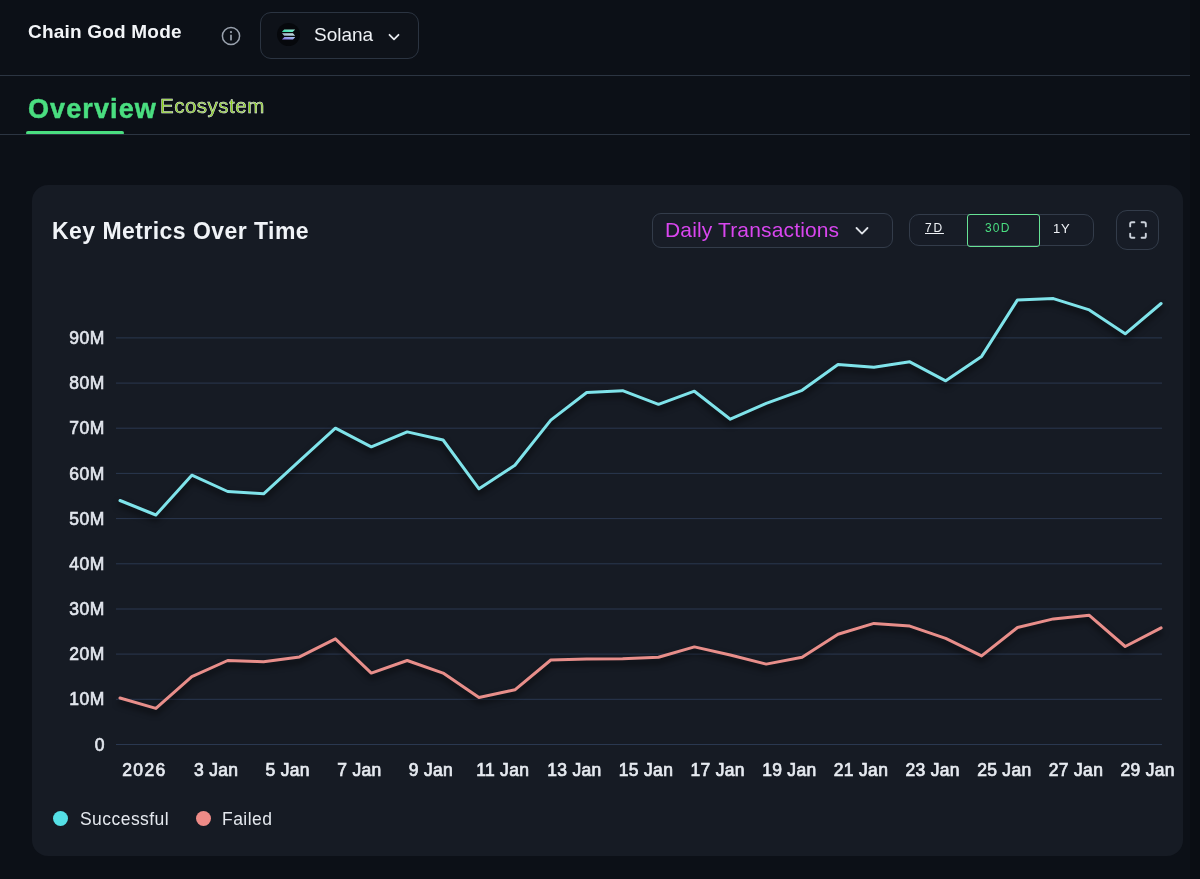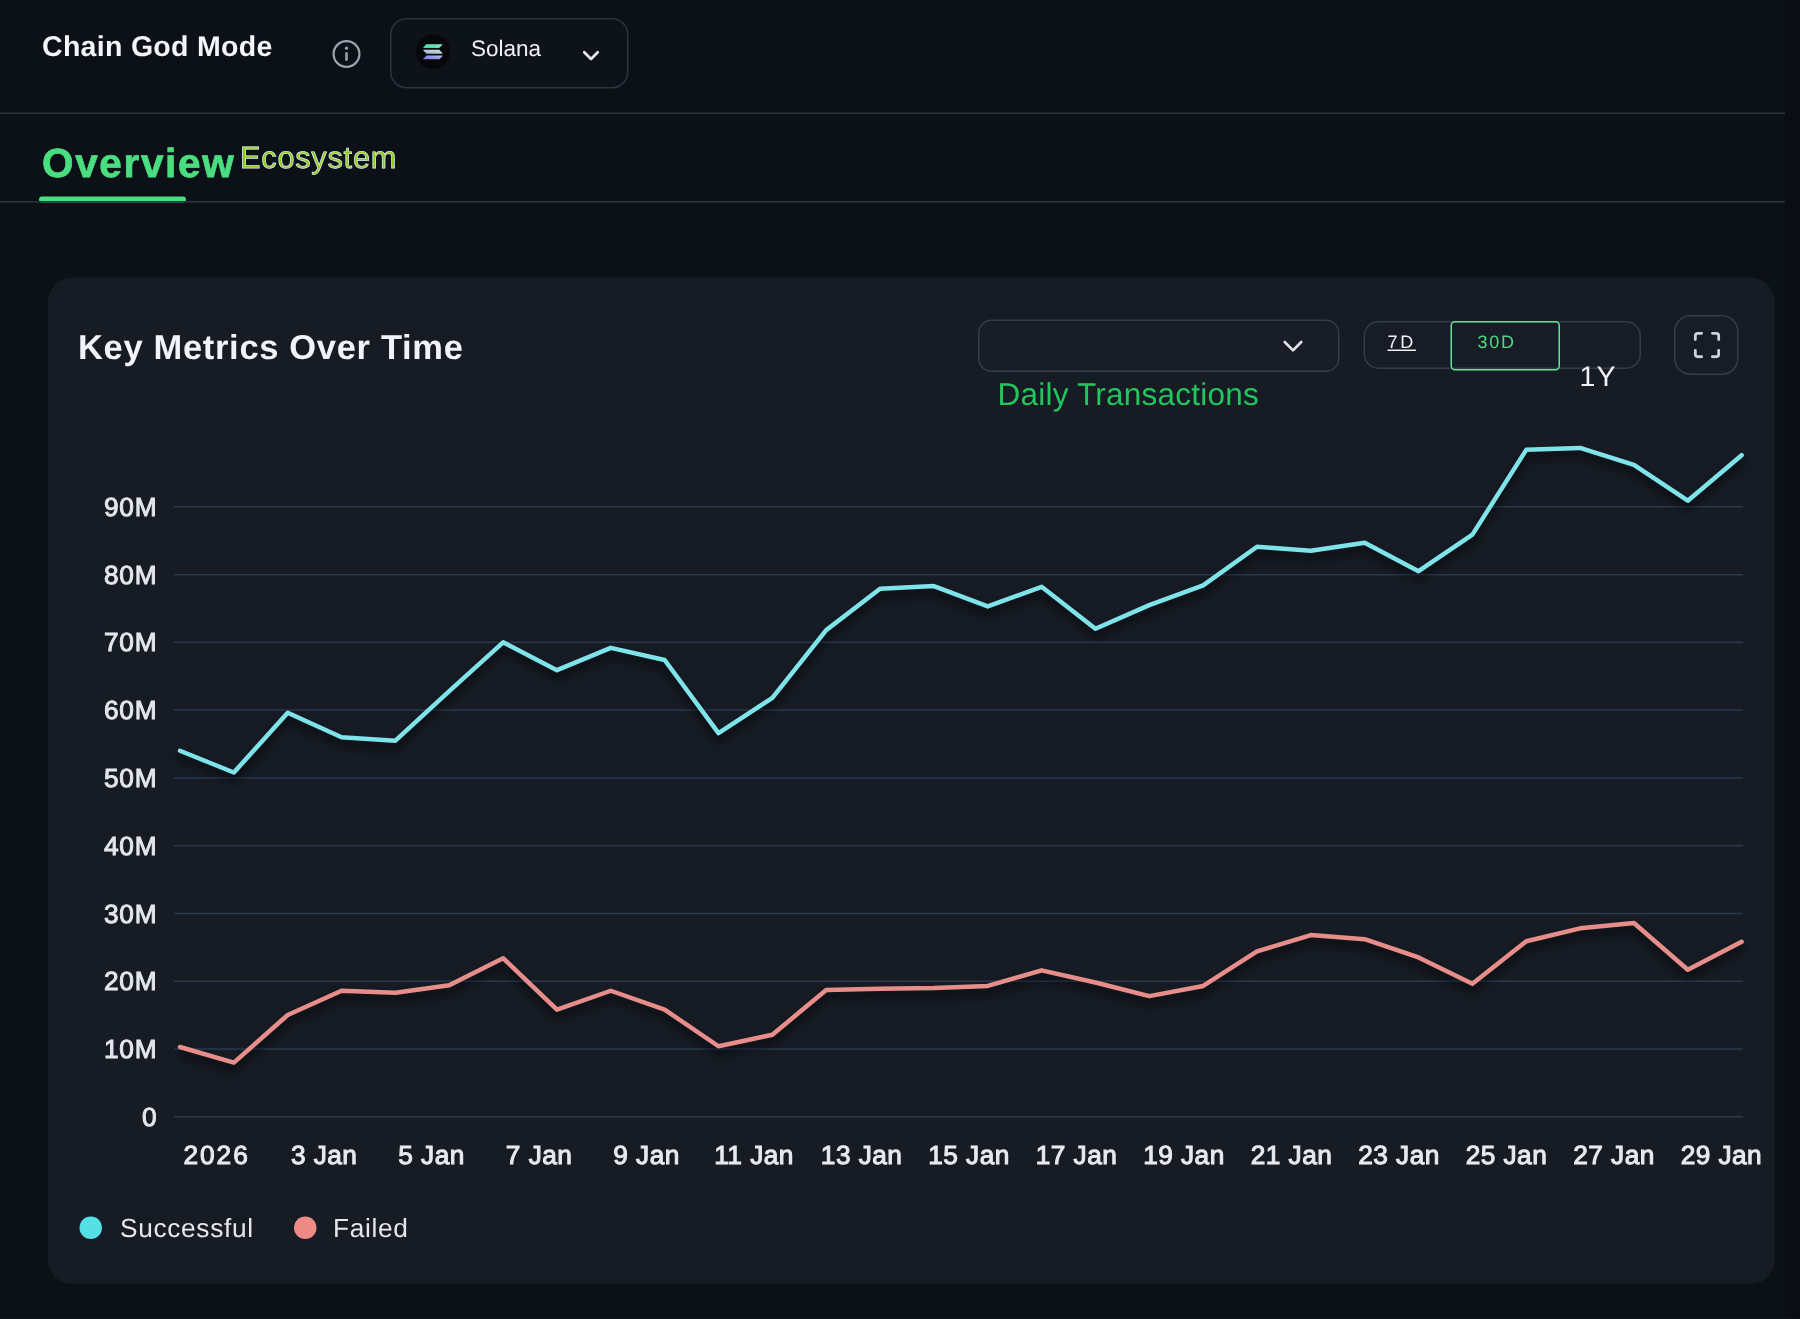--- a/index.html
+++ b/index.html
@@ -39,47 +39,47 @@
         <stop offset="1" stop-color="#a9c8ec"></stop>
     </linearGradient>
   </defs>
   <circle cx="11.5" cy="11.5" r="11.5" fill="#06080c"></circle>
   <g transform="translate(5.1,6.45) scale(0.0325)">
     <path fill="url(#sg1)" d="M64.6 3.8C67.1 1.4 70.4 0 73.8 0h317.4c5.8 0 8.7 7 4.6 11.1l-62.7 62.7c-2.4 2.4-5.7 3.8-9.2 3.8H6.5c-5.8 0-8.7-7-4.6-11.1L64.6 3.8z"></path>
     <path fill="url(#sg2)" d="M333.1 120.1c-2.4-2.4-5.7-3.8-9.2-3.8H6.5c-5.8 0-8.7 7-4.6 11.1l62.7 62.7c2.4 2.4 5.7 3.8 9.2 3.8h317.4c5.8 0 8.7-7 4.6-11.1l-62.7-62.7z"></path>
     <path fill="url(#sg3)" d="M64.6 237.9c2.4-2.4 5.7-3.8 9.2-3.8h317.4c5.8 0 8.7 7 4.6 11.1l-62.7 62.7c-2.4 2.4-5.7 3.8-9.2 3.8H6.5c-5.8 0-8.7-7-4.6-11.1l62.7-62.7z"></path>
   </g>
 </svg>
-<div class="abs" style="left:314px;top:24px;font-size:15px;font-weight:400;color:#eef1f5;">Solana</div>
+<div class="abs" style="left:314px;top:24px;font-size:19px;font-weight:400;color:#eef1f5;">Solana</div>
 <svg class="abs" style="left:386px;top:29px;" width="16" height="16" viewBox="0 0 16 16">
   <path d="M3.5 5.8 L8 10.3 L12.5 5.8" fill="none" stroke="#e7eaef" stroke-width="1.8" stroke-linecap="round" stroke-linejoin="round"></path>
 </svg>
 
 <div class="abs" style="left:0;top:75px;width:1190px;height:1px;background:#2c3542;"></div>
 
 <div class="abs" style="left:28px;top:94px;font-size:27px;font-weight:700;color:#4ade80;letter-spacing:1.1px;-webkit-text-stroke:.5px #4ade80;">Overview</div>
 <div class="abs" style="left:160px;top:94px;font-size:20.5px;font-weight:400;color:#84cc16;letter-spacing:.5px;-webkit-text-stroke:.5px #e9ecf1;">Ecosystem</div>
 <div class="abs" style="left:26px;top:131px;width:98px;height:4px;border-radius:2px;background:#4ade80;"></div>
 <div class="abs" style="left:0;top:134px;width:1190px;height:1px;background:#2c3542;"></div>
 
 <div class="abs" style="left:32px;top:185px;width:1151px;height:671px;background:#161b24;border-radius:16px;">
 
   <div class="abs" style="left:20px;top:33px;font-size:23px;font-weight:700;color:#f0f3f7;letter-spacing:0.45px;">Key Metrics Over Time</div>
 
   <div class="abs" style="left:620px;top:28px;width:239px;height:33px;border:1px solid #333c4a;border-radius:9px;background:#181d27;"></div>
-  <div class="abs" style="left:633px;top:32.5px;font-size:21px;color:#22c55e;letter-spacing:.15px;margin-top:34px;">Daily Transactions</div>
+  <div class="abs" style="left:633px;top:32.5px;font-size:21px;color:#d946ef;letter-spacing:.15px;">Daily Transactions</div>
   <svg class="abs" style="left:819px;top:37px;" width="22" height="17" viewBox="0 0 22 17">
     <path d="M5.5 6 L11 11.6 L16.5 6" fill="none" stroke="#dfe3e9" stroke-width="1.8" stroke-linecap="round" stroke-linejoin="round"></path>
   </svg>
 
   <div class="abs" style="left:877px;top:29px;width:183px;height:30px;border:1px solid #333c4a;border-radius:10px;background:#171c26;"></div>
   <div class="abs" style="left:893px;top:36px;font-size:12px;color:#eef1f5;letter-spacing:1.8px;text-decoration:underline;">7D</div>
   <div class="abs" style="left:934.5px;top:28.5px;width:71px;height:31px;border:1.5px solid #67e395;border-radius:3px;background:#17231f00;"></div>
   <div class="abs" style="left:953px;top:36px;font-size:12px;color:#4ade80;letter-spacing:1.2px;">30D</div>
-  <div class="abs" style="left:1021px;top:36px;font-size:19px;color:#eef1f5;letter-spacing:.8px;margin-top:20px;">1Y</div>
+  <div class="abs" style="left:1021px;top:36px;font-size:13px;color:#eef1f5;letter-spacing:.8px;">1Y</div>
 
   <div class="abs" style="left:1084px;top:25px;width:41px;height:38px;border:1px solid #333c4a;border-radius:11px;background:#171c26;"></div>
   <svg class="abs" style="left:1097px;top:36px;" width="18" height="18" viewBox="0 0 18 18">
     <g fill="none" stroke="#ccd2db" stroke-width="1.9" stroke-linecap="round">
       <path d="M1.2 5.4 V2.8 Q1.2 1.2 2.8 1.2 H5.4"></path>
       <path d="M12.6 1.2 H15.2 Q16.8 1.2 16.8 2.8 V5.4"></path>
       <path d="M16.8 12.6 V15.2 Q16.8 16.8 15.2 16.8 H12.6"></path>
       <path d="M5.4 16.8 H2.8 Q1.2 16.8 1.2 15.2 V12.6"></path>
     </g>
   </svg>

